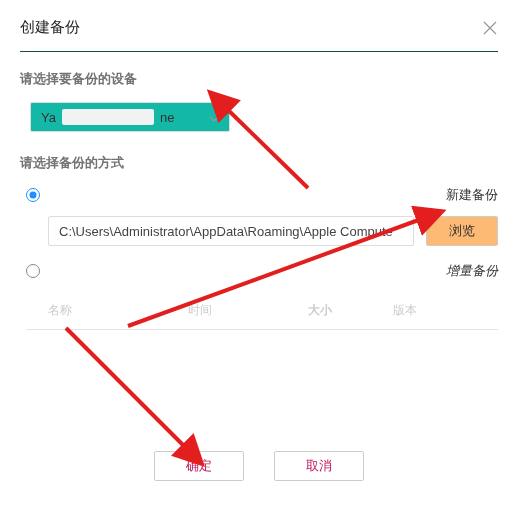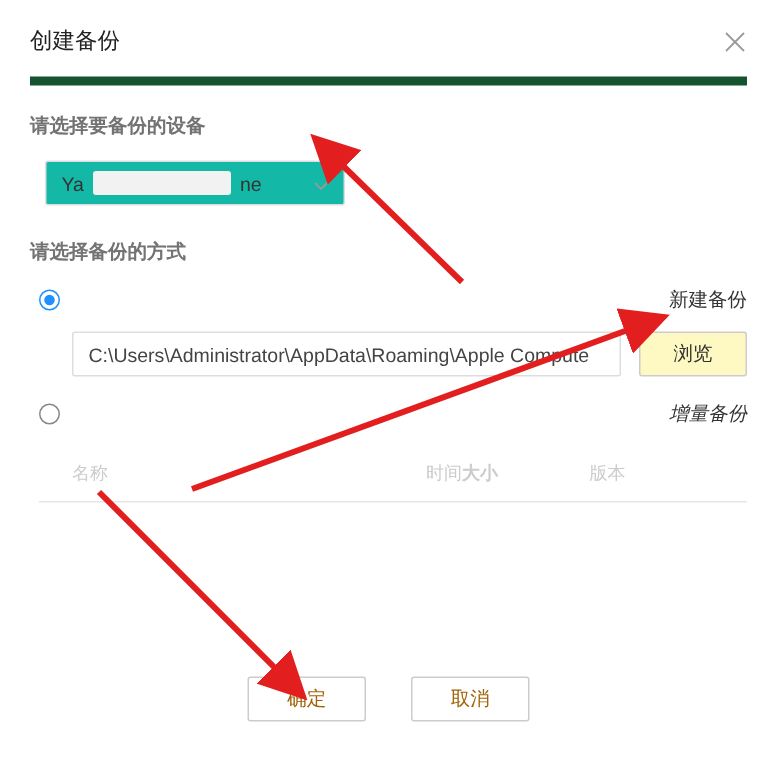--- a/index.html
+++ b/index.html
@@ -14,21 +14,21 @@
       overflow: hidden;
     }
     .dialog {
       padding: 18px 20px 20px 20px;
     }
     .header {
       display: flex;
       justify-content: space-between;
       align-items: center;
       padding-bottom: 14px;
-      border-bottom: 6px solid #14532d;
+      border-bottom: 1px solid #14532d;
       margin-bottom: 18px;
     }
     .title {
       font-size: 15px;
       color: #222;
     }
     .close-icon {
       width: 16px;
       height: 16px;
       cursor: pointer;
@@ -101,45 +101,45 @@
       border-radius: 2px;
       padding: 0 10px;
       font-size: 13px;
       color: #444;
       background:#fff;
       overflow:hidden; white-space:nowrap; text-overflow:ellipsis;
     }
     .browse-btn {
       width: 72px; height: 30px;
       border: 1px solid #ccc;
-      background: #fef9c3;
+      background: #fdba74;
       font-size: 13px;
       color: #333;
       cursor: pointer;
       border-radius: 2px;
     }
     .table-head {
       display:flex; gap:0; padding: 10px 0 10px 22px;
       border-bottom: 1px solid #e6e6e6;
       color:#ccc; font-size:12px;
       margin-bottom: 20px;
     }
     .table-head .col-name { width:140px; }
-    .table-head .col-time { width:120px;text-align:right; }
+    .table-head .col-time { width:120px; }
     .table-head .col-size { width:85px;font-weight:bold; }
     .table-head .col-ver { width:70px; }
     .footer {
       position:absolute;
       left:0; right:0; bottom:24px;
       display:flex; justify-content:center; gap:30px;
     }
     .footer button {
-      width: 79px; height: 30px;
+      width: 90px; height: 30px;
       border:1px solid #ccc; background:#fff;
-      font-size:13px; color:#a16207; cursor:pointer;
+      font-size:13px; color:#be185d; cursor:pointer;
       border-radius:2px;
     }
     
     .arrow {
       position:absolute; pointer-events:none; color:#e21e1e;
     }
     .arrow svg { overflow:visible; }
   </style>
 </head>
 <body>

